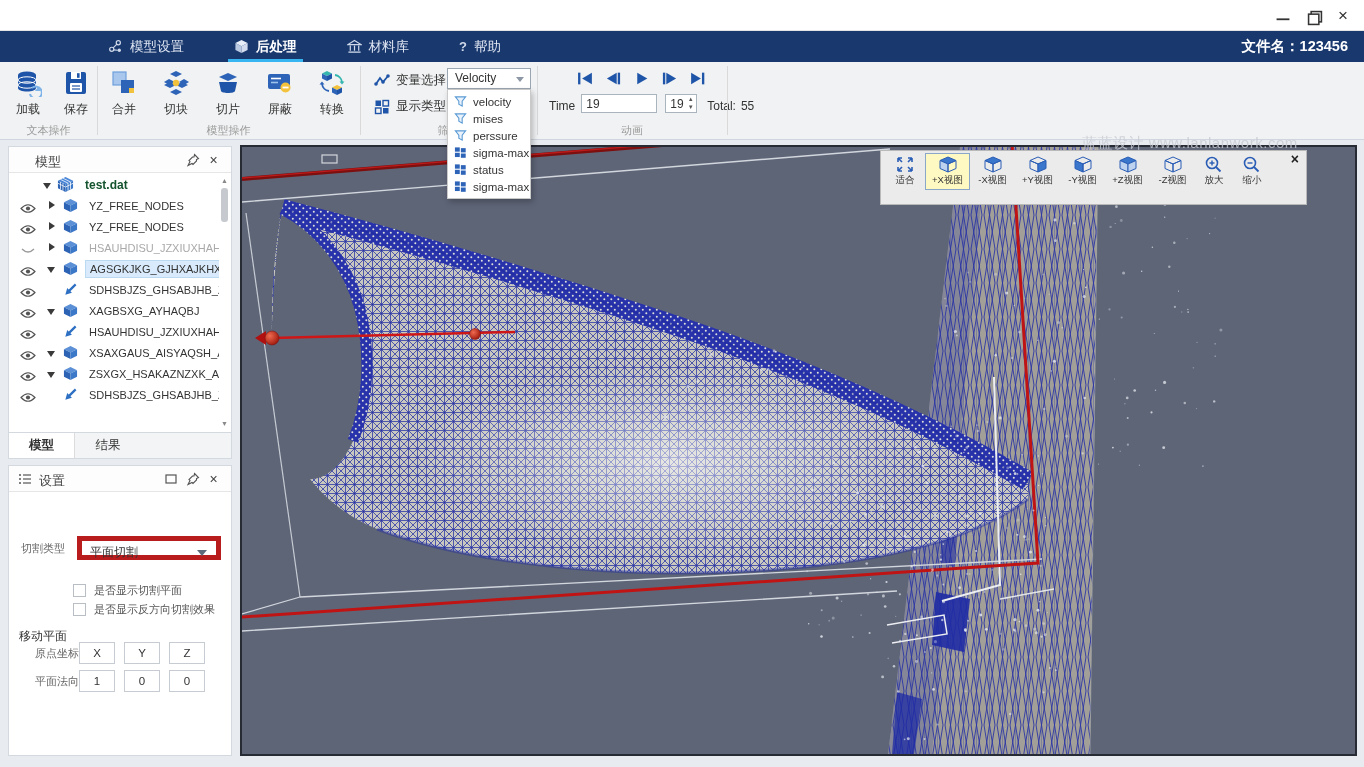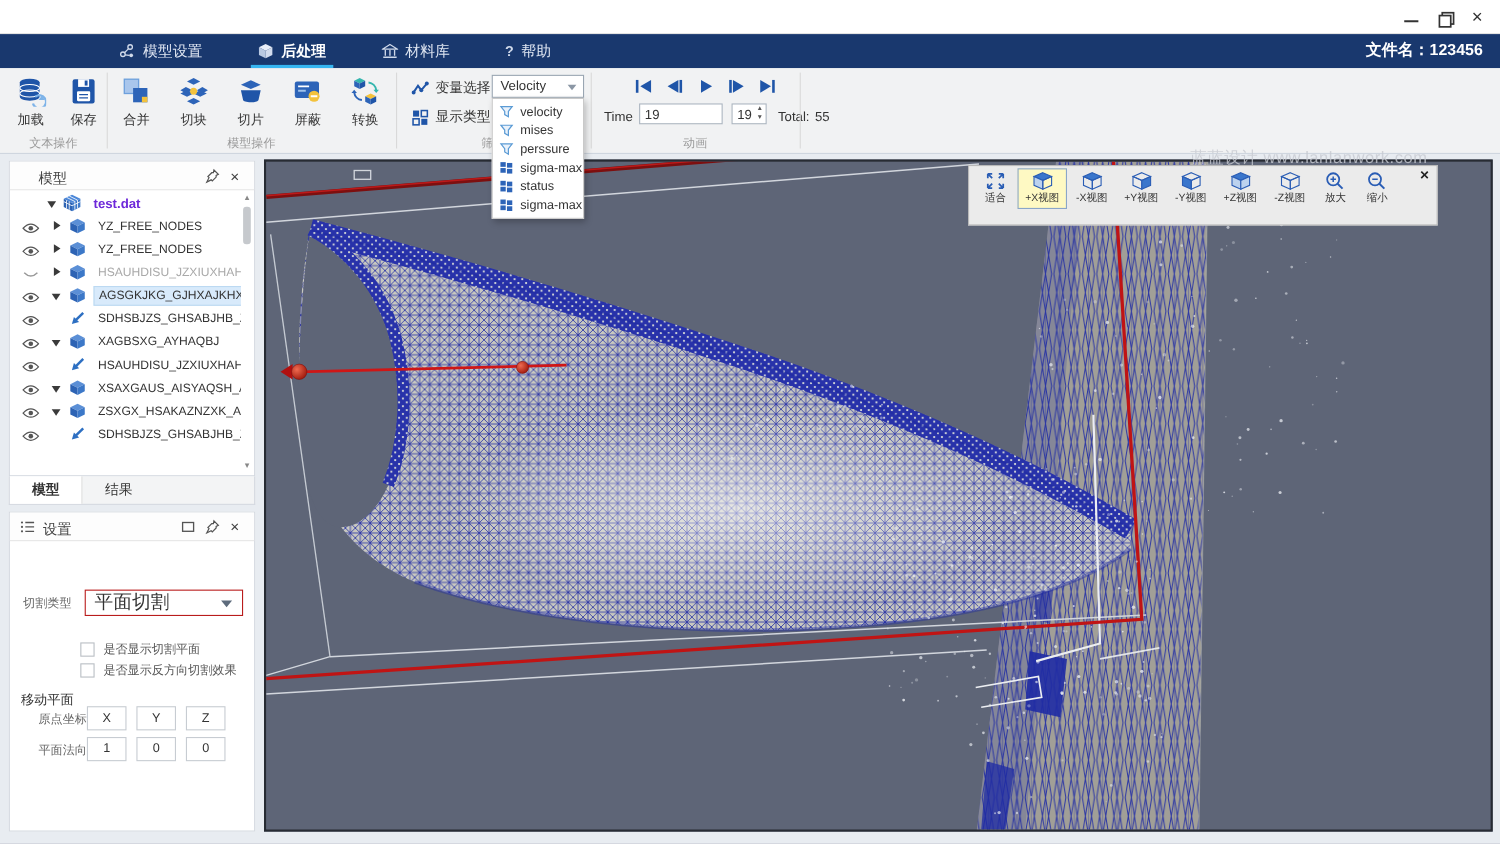--- a/index.html
+++ b/index.html
@@ -62,34 +62,34 @@
   .trow { position:relative; height:21px; display:flex; align-items:center; }
   .t-eye { position:absolute; left:11px; width:16px; height:12px; cursor:default; }
   .t-exp { position:absolute; left:38px; width:10px; height:10px; cursor:default; }
   .t-exp.down::before { content:""; position:absolute; left:0; top:3px; border-left:4.5px solid transparent; border-right:4.5px solid transparent; border-top:6px solid #3a3a3a; }
   .t-exp.right::before { content:""; position:absolute; left:2px; top:0; border-top:4.5px solid transparent; border-bottom:4.5px solid transparent; border-left:6px solid #3a3a3a; }
   .t-ico { position:absolute; left:54px; width:15px; height:15px; }
   .t-label { position:absolute; left:76px; font-size:11px; color:#333; white-space:nowrap; padding:2px 4px; }
   .trow.sel .t-label { background:#d8eafb; border:1px solid #bcd9f2; }
   .trow.dim .t-label { color:#a9a9a9; }
   .trow.root .t-exp { left:34px; } .trow.root .t-ico { left:48px; width:17px; height:17px; }
-  .trow.root .t-label { left:72px; font-size:12px; font-weight:bold; color:#6d28d9; }
+  .trow.root .t-label { left:72px; font-size:12px; font-weight:bold; color:#14532d; }
   .scrollbar { position:absolute; right:2px; top:29px; bottom:30px; width:9px; }
   .sb-arrow { position:absolute; left:0; width:9px; height:9px; font-size:7px; color:#888; text-align:center; line-height:9px; cursor:default; }
   .sb-thumb { position:absolute; left:1px; top:12px; width:7px; height:34px; background:#c6c9cd; border-radius:3px; cursor:default; }
   .tabstrip { position:absolute; left:8px; top:433px; width:224px; height:26px; background:#f3f4f5; border:1px solid #d4d9e0; border-top:none; display:flex; }
   .tab { width:66px; text-align:center; line-height:24px; font-size:12.5px; color:#333; cursor:default; }
   .tab.active { background:#ffffff; font-weight:bold; border-right:1px solid #dcdcdc; }
 
   #settings-panel { left:8px; top:465px; width:224px; height:291px; }
   .sp-btnrow { position:absolute; left:12px; top:36px; display:flex; gap:9px; }
   .sp-btn { width:62px; height:23px; background:#fdfdfd; border:1px solid #a9a9a9; font-size:12px; color:#333; text-align:center; line-height:21px; cursor:default; }
   .sp-row { position:absolute; left:12px; display:flex; align-items:center; }
   .sp-label { font-size:11px; color:#666; width:56px; }
-  .sp-select { position:relative; width:144px; height:24px; border:1px solid #b91c1c; background:#fff; font-size:17px; color:#333; line-height:22px; padding-left:8px; cursor:default; }
+  .sp-select { position:relative; width:144px; height:24px; border:5px solid #b91c1c; background:#fff; font-size:12px; color:#333; line-height:22px; padding-left:8px; cursor:default; }
   .sp-select .caret { position:absolute; right:9px; top:9px; width:0; height:0; border-left:5px solid transparent; border-right:5px solid transparent; border-top:6px solid #5d6b7c; }
   .chk-row { position:absolute; left:64px; display:flex; align-items:center; gap:8px; font-size:11px; color:#555; }
   .chk { width:13px; height:13px; border:1px solid #b9bec4; background:#fff; cursor:default; }
   .sec-label { position:absolute; left:10px; font-size:12px; color:#333; }
   .coordbox { width:36px; height:22px; border:1px solid #c7ccd2; background:#fff; text-align:center; font-size:11.5px; color:#333; margin-right:9px; font-family:inherit; }
 
   
   #viewport { position:absolute; left:240px; top:145px; width:1117px; height:611px; border:2px solid #272b33; background:#5e6577; }
   #scene { position:absolute; left:0; top:0; width:100%; height:100%; }
   .watermark { position:absolute; left:1082px; top:134px; font-size:15px; color:#c7cad1; opacity:.8; letter-spacing:.5px; z-index:22; pointer-events:none; white-space:nowrap; }

